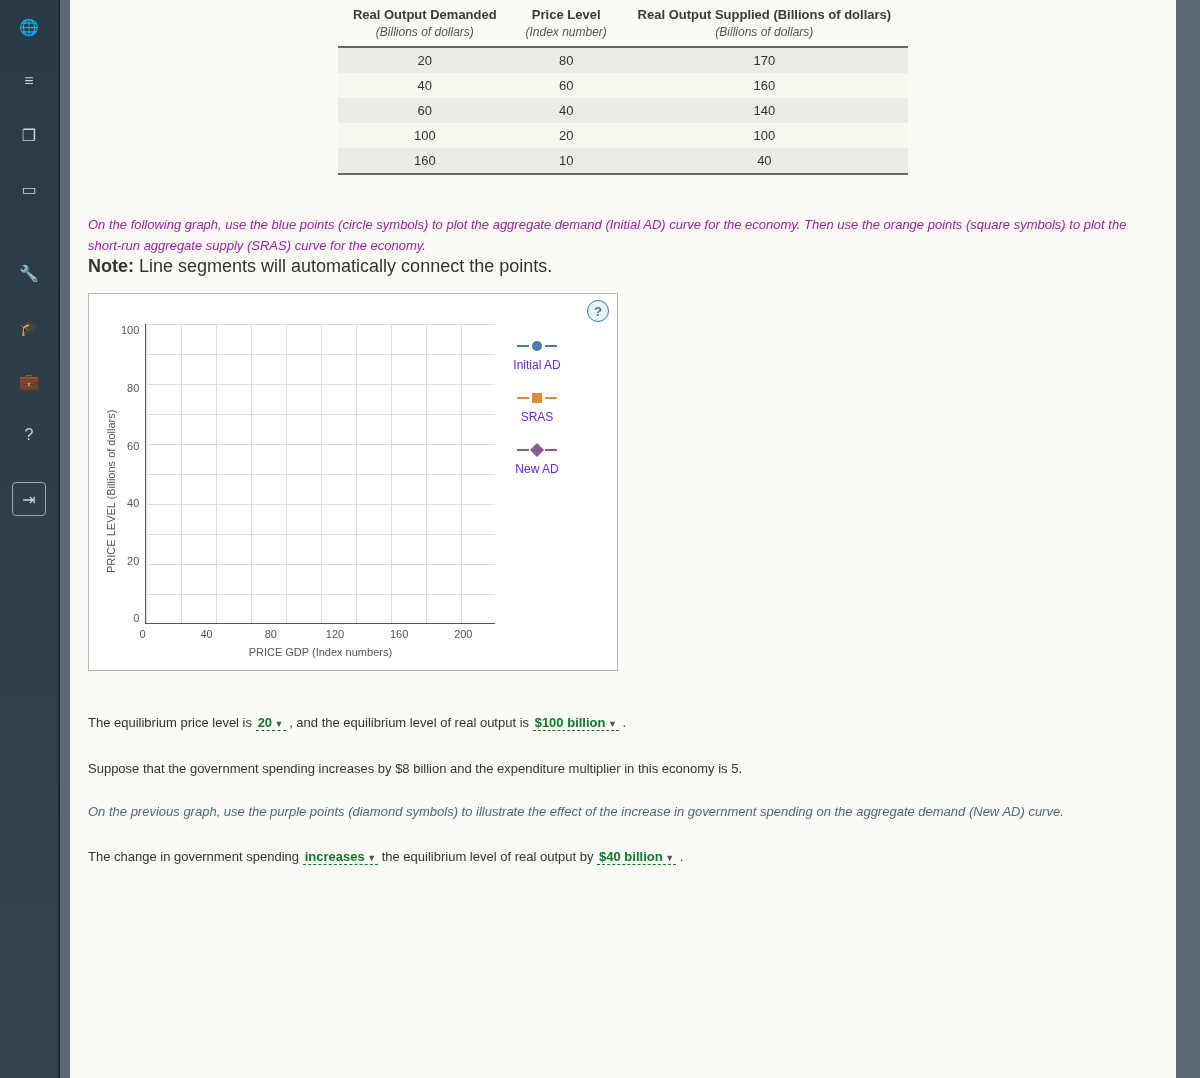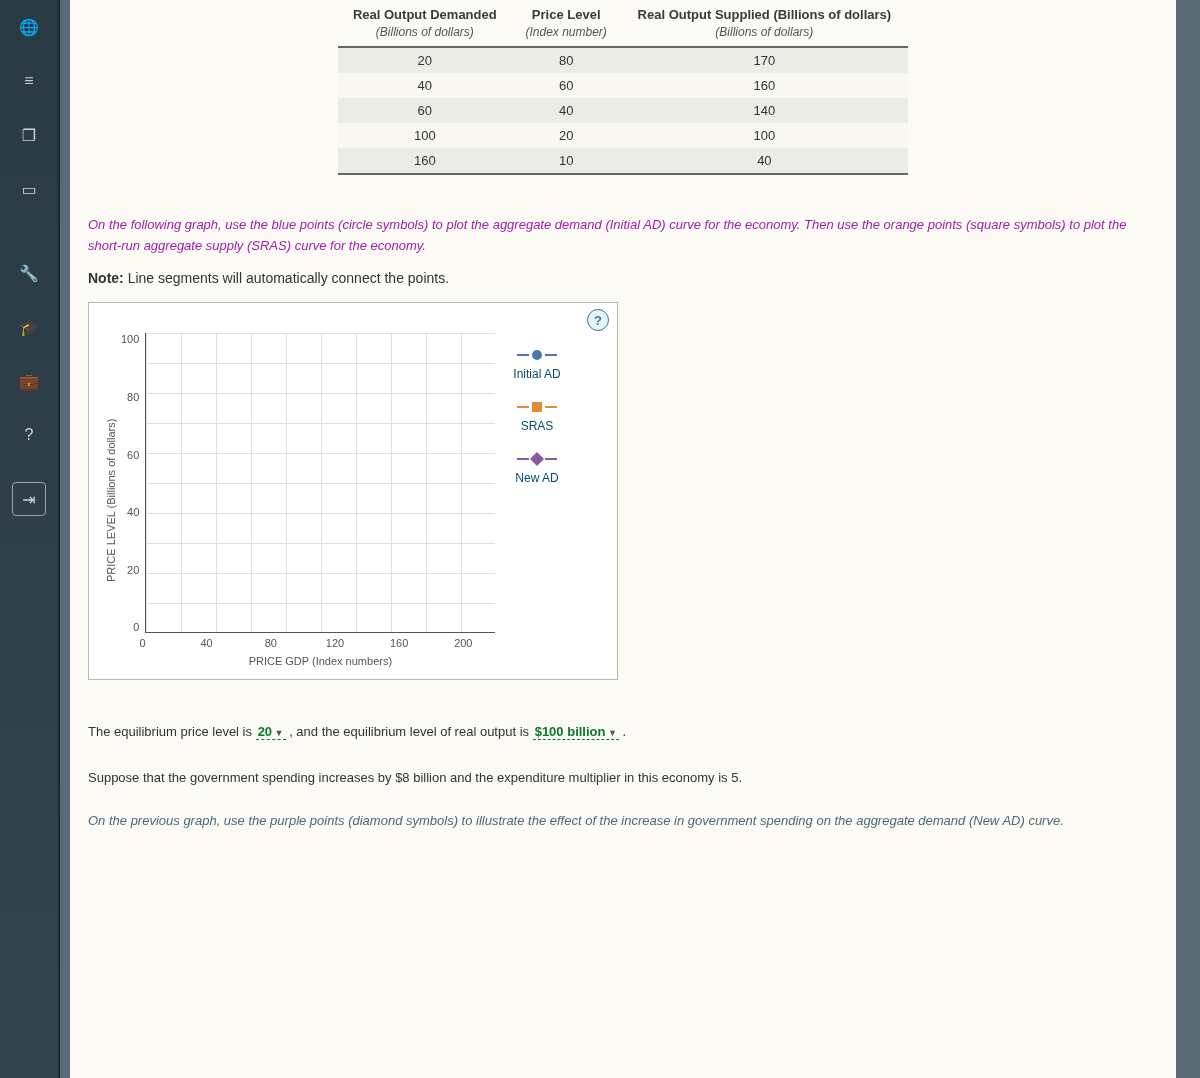--- a/index.html
+++ b/index.html
@@ -81,21 +81,21 @@
   table.data tbody tr:nth-child(even) { background: #f8f7f0; }
   table.data tbody { border-bottom: 2px solid #666; }
   
   .instr {
     margin-top: 40px;
     font-style: italic;
     color: #a21caf;
     line-height: 1.6;
     font-size: 13px;
   }
-  .note { margin-top: 14px; font-size: 14px; color:#333;}
+  .note { font-size: 18px; color:#333;}
   .note strong { font-weight: bold; }
   
   .graph-box {
     margin-top: 16px;
     width: 530px;
     border: 1px solid #b8b8b0;
     background: #fff;
     position: relative;
     padding: 30px 12px 12px 12px;
   }
@@ -156,21 +156,21 @@
     font-size: 11px;
     color:#555;
     margin-top: 4px;
   }
   .x-ticks span { width:70px; text-align:center; }
   .x-ticks span:first-child { margin-left:-35px;}
   .x-axis-label { font-size:11px; color:#555; text-align:center; margin-top:6px; width:350px;}
   .legend {
     margin-left: 18px;
     font-size: 12px;
-    color:#0c4a6e;
+    color:#6d28d9;
     display:flex;
     flex-direction:column;
     gap: 20px;
     padding-top: 16px;
   }
   .lg-item { display:flex; flex-direction:column; align-items:center; gap:6px; cursor:pointer;}
   .sym { width:40px; height:12px; position:relative; display:flex; align-items:center; justify-content:center;}
   .sym::before, .sym::after {
     content:''; position:absolute; width:12px; height:2px; top:5px;
   }
@@ -318,16 +318,19 @@
         </div>
       </div>
     </div>
 
     <div class="answer-block">
       <p>
         <span>The equilibrium price level is </span><span class="drop">20</span><span> , and the equilibrium level of real output is </span><span class="drop">$100 billion</span><span> .</span>
       </p>
       <p>Suppose that the government spending increases by $8 billion and the expenditure multiplier in this economy is 5.</p>
       <p class="instr2">On the previous graph, use the purple points (diamond symbols) to illustrate the effect of the increase in government spending on the aggregate demand (New AD) curve.</p>
+      <p>
+        <span>The change in government spending </span><span class="drop">increases</span><span> the equilibrium level of real output by </span><span class="drop">$40 billion</span><span> .</span>
+      </p>
     </div>
 
   </div>
 </div>
 
 </body></html>

